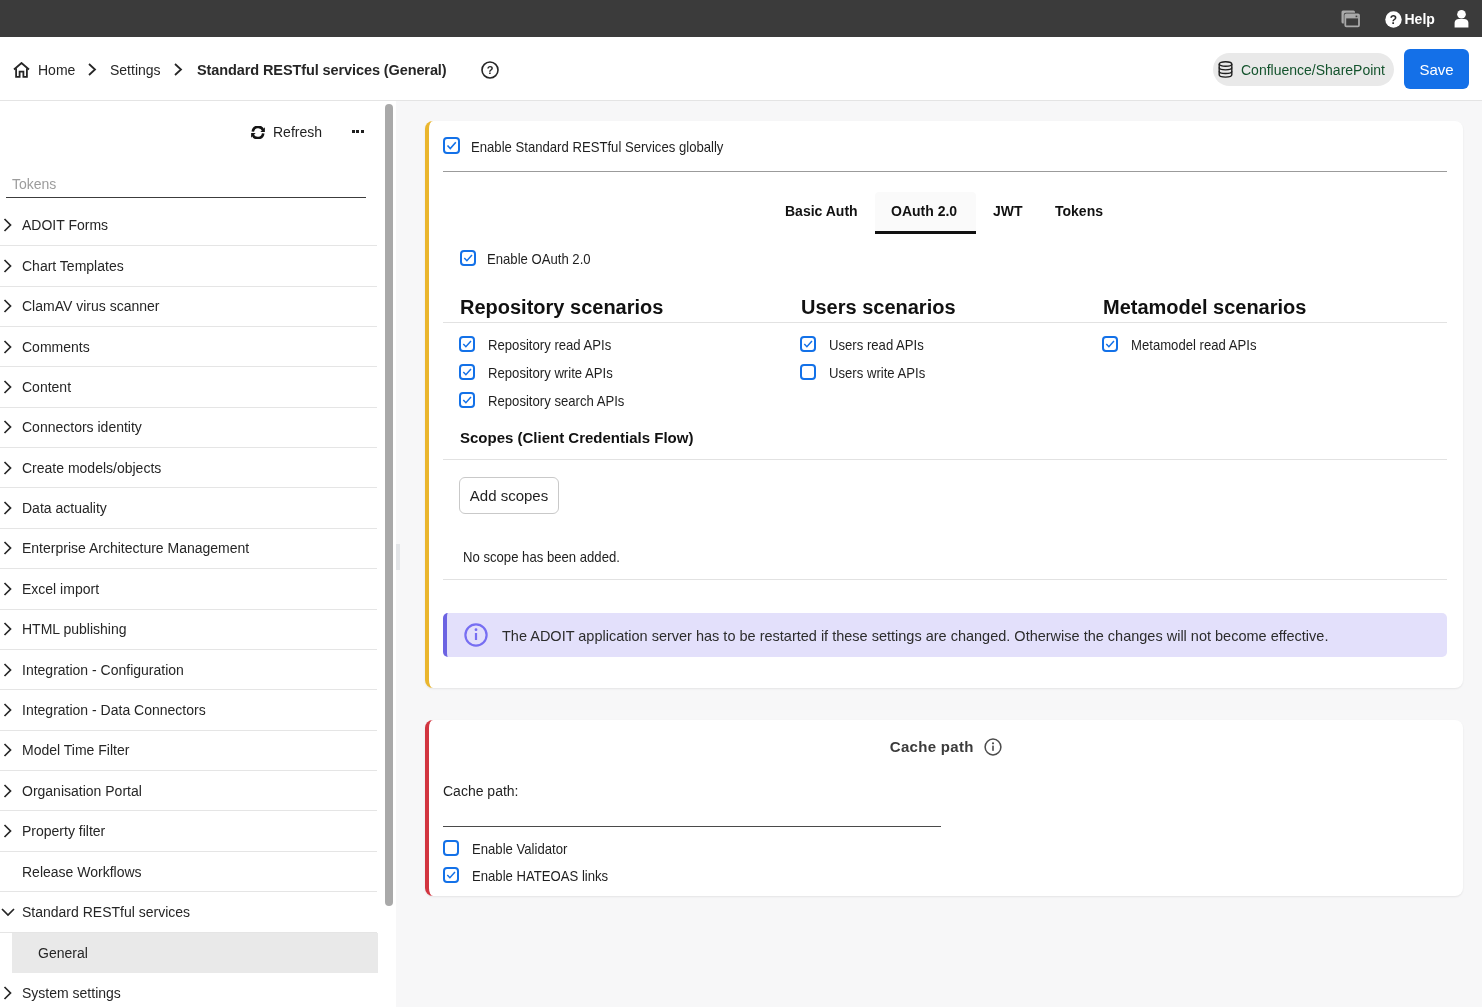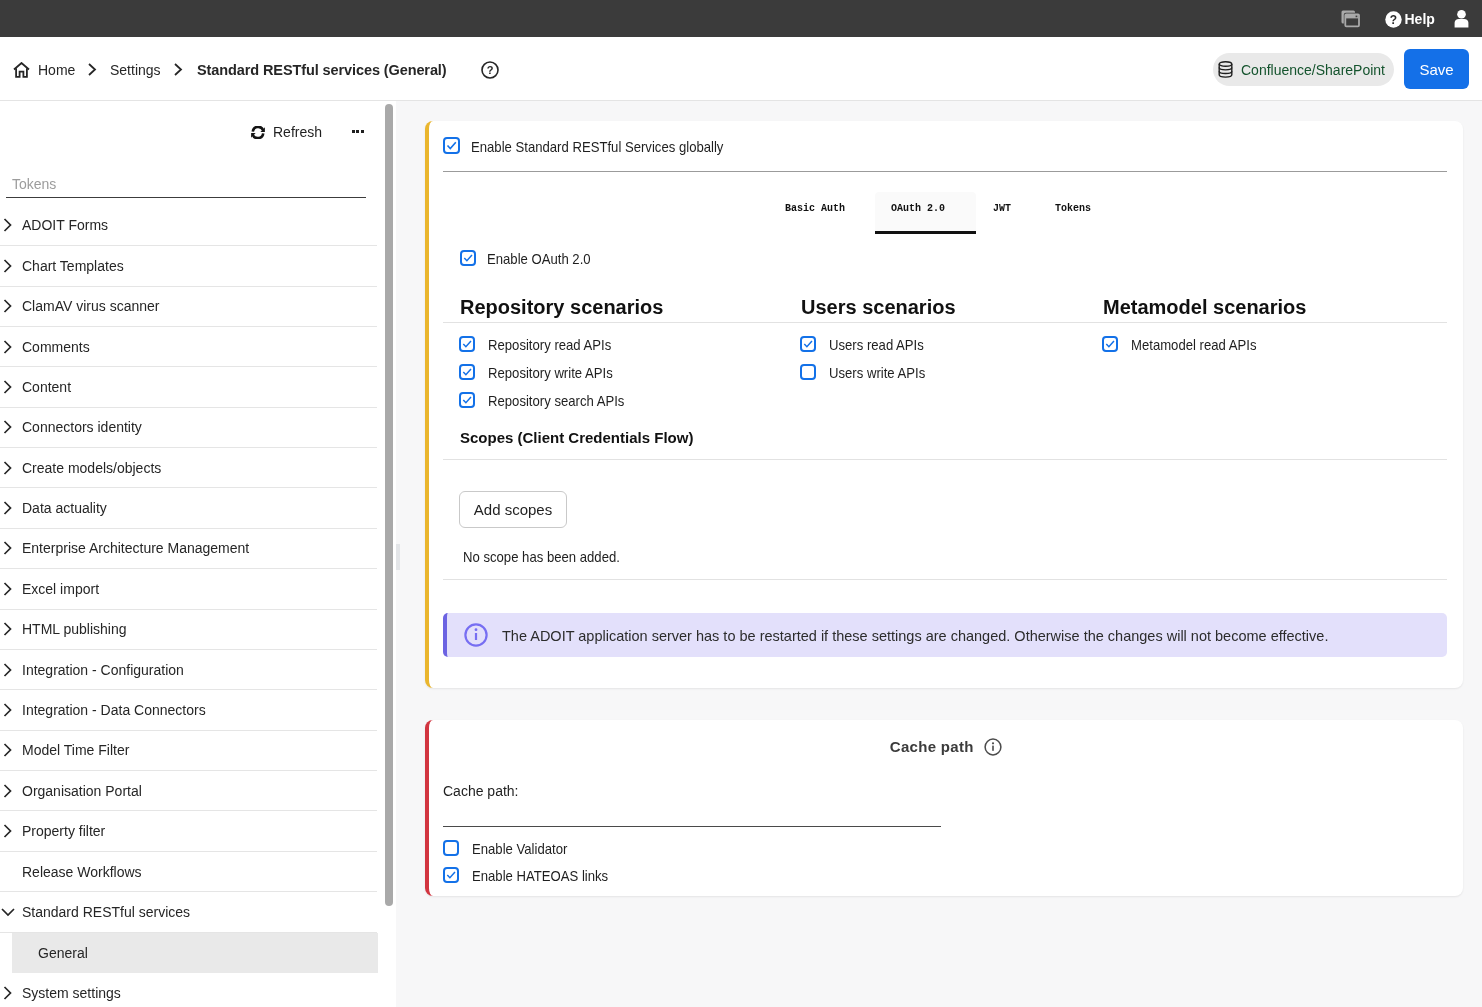--- a/index.html
+++ b/index.html
@@ -32,21 +32,21 @@
 #card2 { left:29px; top:619px; width:1038px; height:176px; border-left:4px solid #d23540; }
 
 .cb { position:absolute; width:17px; height:17px; border:2px solid #1371e8; border-radius:4px;
   background:#fff; }
 .cb svg { position:absolute; left:0px; top:0px; }
 .cblabel { position:absolute; font-size:15px; color:#1f1f1f; line-height:17px; white-space:nowrap; transform:scaleX(0.875); transform-origin:left center; }
 
 .colhead { position:absolute; font-size:20px; font-weight:bold; color:#111; }
 .divider { position:absolute; height:1px; background:#e2e2e2; }
 
-.tab { position:absolute; font-size:10px; font-weight:bold; color:#111;font-family:Liberation Mono, monospace; }
+.tab { position:absolute; font-size:14px; font-weight:bold; color:#111; }
 </style>
 </head>
 <body>
 
 <div id="topbar">
 
   <svg class="abs" style="left:1341px;top:10px" width="20" height="18" viewBox="0 0 20 18">
     <rect x="0.5" y="0.5" width="13.5" height="13" rx="1.5" fill="#a9a9a9"></rect>
     <rect x="2.8" y="2.8" width="16.5" height="15" rx="2" fill="#3b3b3b"></rect>
     <rect x="4.3" y="4.3" width="13.7" height="12" rx="1" fill="none" stroke="#a9a9a9" stroke-width="1.8"></rect>
@@ -336,21 +336,21 @@
     <div class="cb" style="left:673px;top:215px;width:16px;height:16px;">
         <svg width="12" height="12" viewBox="0 0 13 13">
           <path d="M2.5 6.5 L5.3 9.5 L10.8 3.2" fill="none" stroke="#1371e8" stroke-width="1.6"></path>
         </svg>
       </div>
     <div class="cblabel" style="left:702px;top:215px;">Metamodel read APIs</div>
 
     <div class="colhead" style="left:31px;top:307.5px;font-size:15px;">Scopes (Client Credentials Flow)</div>
     <div class="divider" style="left:14px;top:338px;width:1004px;"></div>
 
-    <div class="abs" style="left:30px;top:356px;width:108px;height:37px;border:1px solid #c9c9c9;border-radius:6px;background:#fff;display:flex;align-items:center;justify-content:center;font-size:15px;color:#1f1f1f;margin-top:14px;">Add scopes</div>
+    <div class="abs" style="left:30px;top:356px;width:100px;height:37px;border:1px solid #c9c9c9;border-radius:6px;background:#fff;display:flex;align-items:center;justify-content:center;font-size:15px;color:#1f1f1f;">Add scopes</div>
 
     <div class="abs" style="left:34px;top:426.5px;font-size:15px;color:#1f1f1f;white-space:nowrap;transform:scaleX(0.875);transform-origin:left center;">No scope has been added.</div>
     <div class="divider" style="left:14px;top:458px;width:1004px;"></div>
 
     <div class="abs" style="left:14px;top:492px;width:1004px;height:44px;background:#e3e0fb;border-left:4px solid #6c63e2;border-radius:5px;">
       <svg class="abs" style="left:17px;top:10px" width="24" height="24" viewBox="0 0 24 24">
         <circle cx="12" cy="12" r="10.6" fill="none" stroke="#776ef2" stroke-width="2.2"></circle>
         <rect x="10.9" y="10" width="2.2" height="7" fill="#776ef2"></rect>
         <circle cx="12" cy="6.7" r="1.4" fill="#776ef2"></circle>
       </svg>

